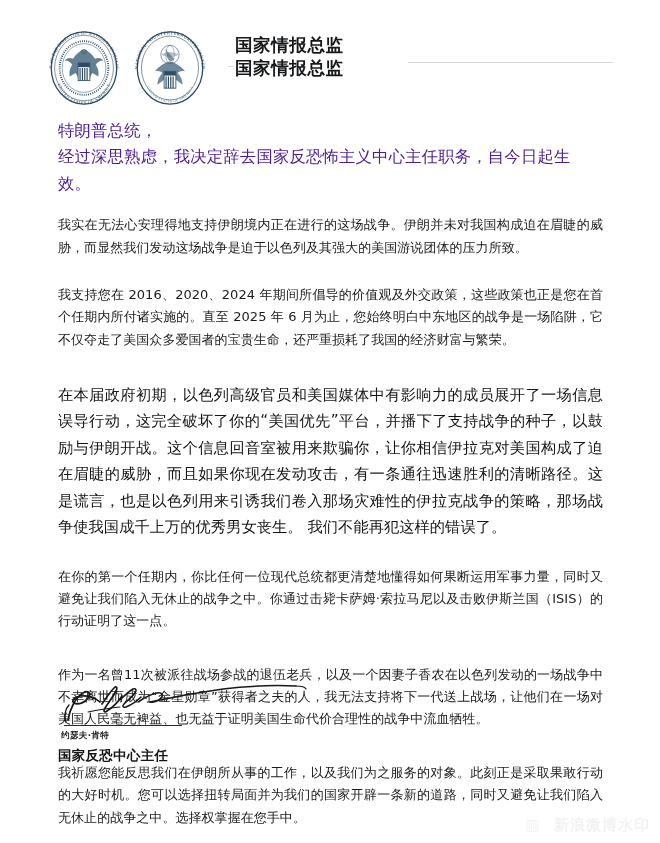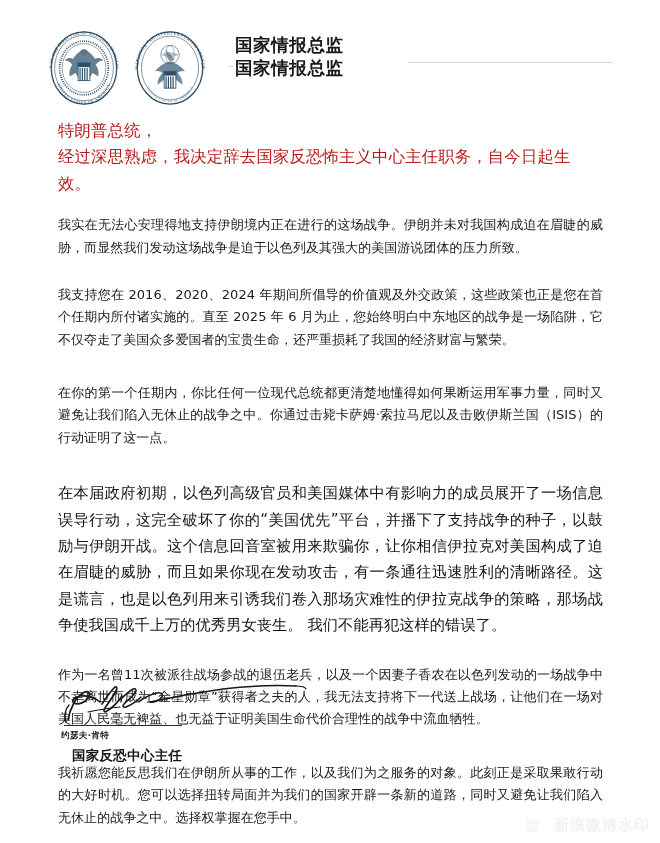--- a/index.html
+++ b/index.html
@@ -75,21 +75,21 @@
   .letter {
     position: absolute;
     left: 58px;
     top: 118px;
     width: 545px;
   }
   .salutation-block {
     font-size: 16.3px;
     line-height: 1.62;
     letter-spacing: 0.25px;
-    color: #b91c1c;
+    color: #4c1d95;
     margin-bottom: 17px;
   }
   .salutation-block .greet { display: block; }
   .para {
     font-size: 13px;
     line-height: 1.72;
     letter-spacing: 0.05px;
     text-align: justify;
     text-justify: inter-ideograph;
     color: #1b1b1b;
@@ -126,21 +126,21 @@
     font-weight: 700;
     letter-spacing: 0.3px;
     color: #1d1d1d;
     margin-left: 3px;
   }
   .sig-title {
     font-size: 13.4px;
     font-weight: 600;
     letter-spacing: 0.4px;
     color: #151515;
-    margin-left: 14px;
+    margin-left: 0;
     margin-top: 5px;
   }
 
   
   .watermark {
     position: absolute;
     right: 10px;
     bottom: 8px;
     font-size: 15px;
     font-weight: 700;
@@ -246,23 +246,23 @@
 
   <div class="salutation-block">
     <span class="greet">特朗普总统，</span>
     <span>经过深思熟虑，我决定辞去国家反恐怖主义中心主任职务，自今日起生效。</span>
   </div>
 
   <p class="para">我实在无法心安理得地支持伊朗境内正在进行的这场战争。伊朗并未对我国构成迫在眉睫的威胁，而显然我们发动这场战争是迫于以色列及其强大的美国游说团体的压力所致。</p>
 
   <p class="para gap-lg">我支持您在 2016、2020、2024 年期间所倡导的价值观及外交政策，这些政策也正是您在首个任期内所付诸实施的。直至 2025 年 6 月为止，您始终明白中东地区的战争是一场陷阱，它不仅夺走了美国众多爱国者的宝贵生命，还严重损耗了我国的经济财富与繁荣。</p>
 
+  <p class="para big">在本届政府初期，以色列高级官员和美国媒体中有影响力的成员展开了一场信息误导行动，这完全破坏了你的“美国优先”平台，并播下了支持战争的种子，以鼓励与伊朗开战。这个信息回音室被用来欺骗你，让你相信伊拉克对美国构成了迫在眉睫的威胁，而且如果你现在发动攻击，有一条通往迅速胜利的清晰路径。这是谎言，也是以色列用来引诱我们卷入那场灾难性的伊拉克战争的策略，那场战争使我国成千上万的优秀男女丧生。 我们不能再犯这样的错误了。</p>
+
   <p class="para gap-lg">在你的第一个任期内，你比任何一位现代总统都更清楚地懂得如何果断运用军事力量，同时又避免让我们陷入无休止的战争之中。你通过击毙卡萨姆·索拉马尼以及击败伊斯兰国（ISIS）的行动证明了这一点。</p>
-
-  <p class="para big">在本届政府初期，以色列高级官员和美国媒体中有影响力的成员展开了一场信息误导行动，这完全破坏了你的“美国优先”平台，并播下了支持战争的种子，以鼓励与伊朗开战。这个信息回音室被用来欺骗你，让你相信伊拉克对美国构成了迫在眉睫的威胁，而且如果你现在发动攻击，有一条通往迅速胜利的清晰路径。这是谎言，也是以色列用来引诱我们卷入那场灾难性的伊拉克战争的策略，那场战争使我国成千上万的优秀男女丧生。 我们不能再犯这样的错误了。</p>
 
   <p class="para gap-lg">作为一名曾11次被派往战场参战的退伍老兵，以及一个因妻子香农在以色列发动的一场战争中不幸离世而成为“金星勋章”获得者之夫的人，我无法支持将下一代送上战场，让他们在一场对美国人民毫无裨益、也无益于证明美国生命代价合理性的战争中流血牺牲。</p>
 
   <p class="para">我祈愿您能反思我们在伊朗所从事的工作，以及我们为之服务的对象。此刻正是采取果敢行动的大好时机。您可以选择扭转局面并为我们的国家开辟一条新的道路，同时又避免让我们陷入无休止的战争之中。选择权掌握在您手中。</p>
 
 </div>
 
 <div class="signature-block">
 
   <svg class="sig-ink" viewBox="0 0 260 46" aria-hidden="true">

